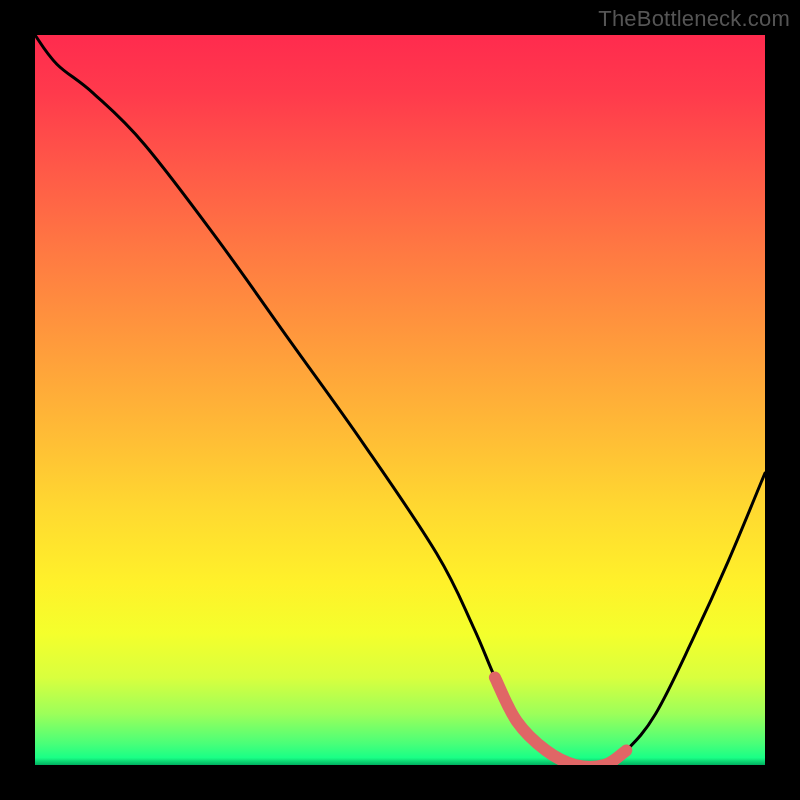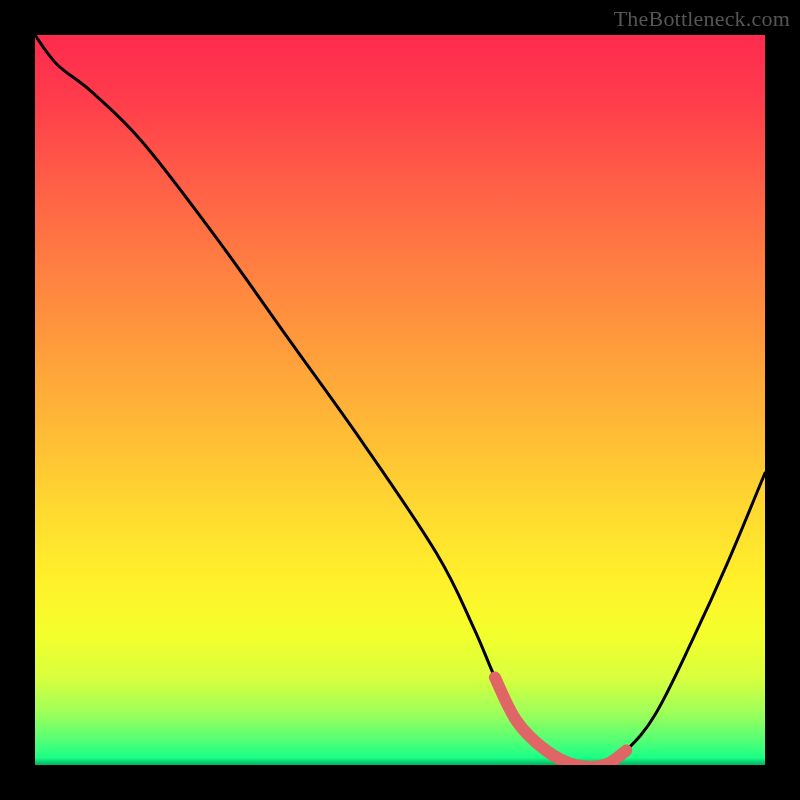--- a/index.html
+++ b/index.html
@@ -11,21 +11,20 @@
     overflow: hidden;
     font-family: Arial, Helvetica, sans-serif;
   }
   .frame {
     position: absolute;
     left: 0;
     top: 0;
     width: 800px;
     height: 800px;
     background: #000;
-    font-family: Liberation Serif, serif;
   }
   .plot {
     position: absolute;
     left: 35px;
     top: 35px;
     width: 730px;
     height: 730px;
     background: linear-gradient(
       to bottom,
       #ff2b4e 0%,

